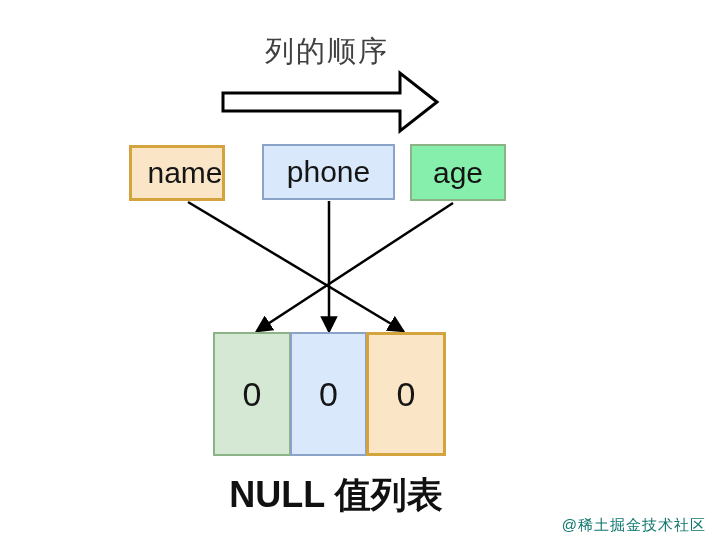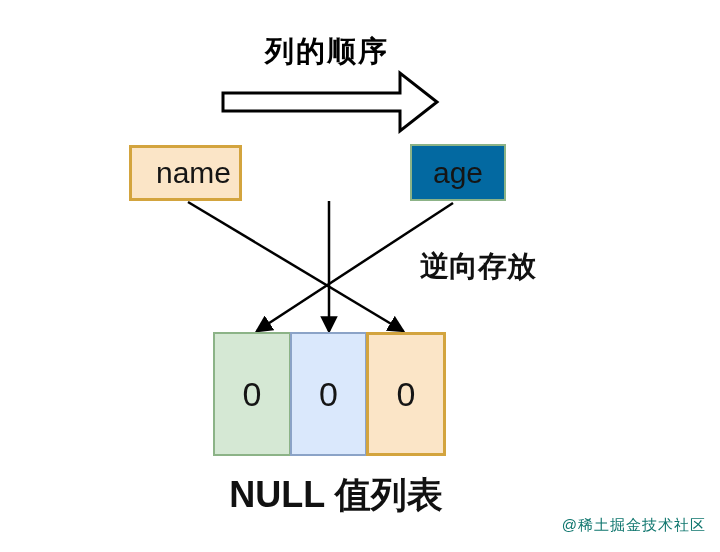--- a/index.html
+++ b/index.html
@@ -19,48 +19,48 @@
 
   .title {
     position: absolute;
     left: 227px;
     top: 34px;
     width: 200px;
     height: 34px;
     line-height: 34px;
     text-align: center;
     font-size: 29px;
-    font-weight: 700;
-    color: #000000;
+    font-weight: 400;
+    color: #404040;
     letter-spacing: 2px;
   }
 
   .arrows-layer {
     position: absolute;
     left: 0;
     top: 0;
     width: 720px;
     height: 552px;
     pointer-events: none;
   }
 
   .col-box {
     position: absolute;
     display: flex;
     align-items: center;
     justify-content: center;
     font-size: 30px;
     color: #151515;
   }
-  .col-box.name  { left: 129px; top: 145px; width: 113px; height: 56px;
+  .col-box.name  { left: 129px; top: 145px; width: 96px; height: 56px;
                    background: #fbe5c7; border: 3px solid #d3a43e; padding-left: 16px; }
   .col-box.phone { left: 262px; top: 144px; width: 133px; height: 56px;
                    background: #dae8fc; border: 2px solid #8ba3c7; }
   .col-box.age   { left: 410px; top: 144px; width: 96px;  height: 57px;
-                   background: #0369a1; border: 2px solid #8cb387; }
+                   background: #86efac; border: 2px solid #8cb387; }
 
   .reverse-note {
     position: absolute;
     left: 407px;
     top: 249px;
     width: 142px;
     height: 34px;
     line-height: 34px;
     text-align: center;
     font-size: 29px;
@@ -129,26 +129,28 @@
 
     <line x1="329" y1="201" x2="329" y2="331" stroke="#000000" stroke-width="2.5" marker-end="url(#arrowhead)"></line>
 
     <line x1="453" y1="203" x2="257" y2="331" stroke="#000000" stroke-width="2.5" marker-end="url(#arrowhead)"></line>
   </svg>
 
   <div class="col-box name">
     <span>name</span>
   </div>
 
+  <div class="col-box phone">
+    <span>phone</span>
+  </div>
 
   <div class="col-box age">
     <span>age</span>
   </div>
 
-  <div class="reverse-note">逆向存放</div>
 
   <div class="null-cell c0">
     <span>0</span>
   </div>
 
   <div class="null-cell c1">
     <span>0</span>
   </div>
 
   <div class="null-cell c2">

